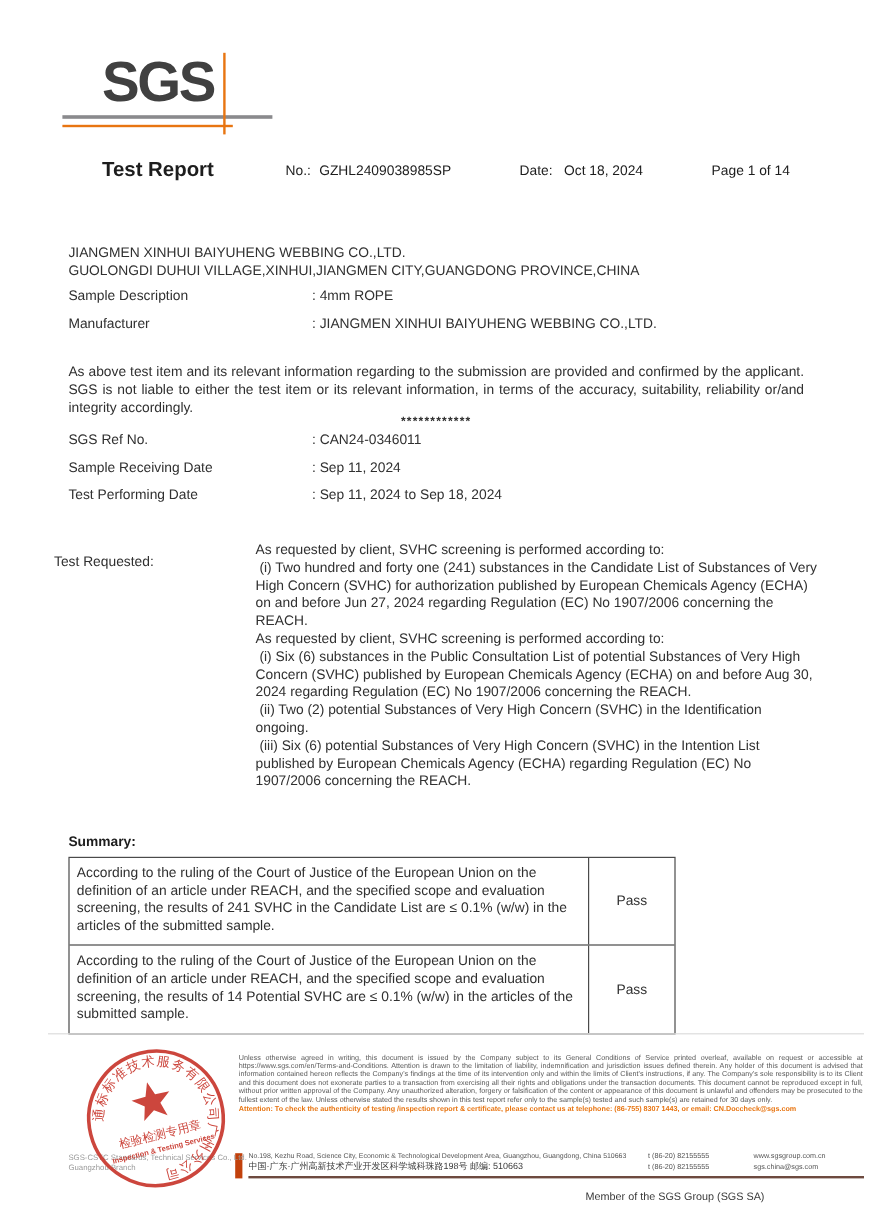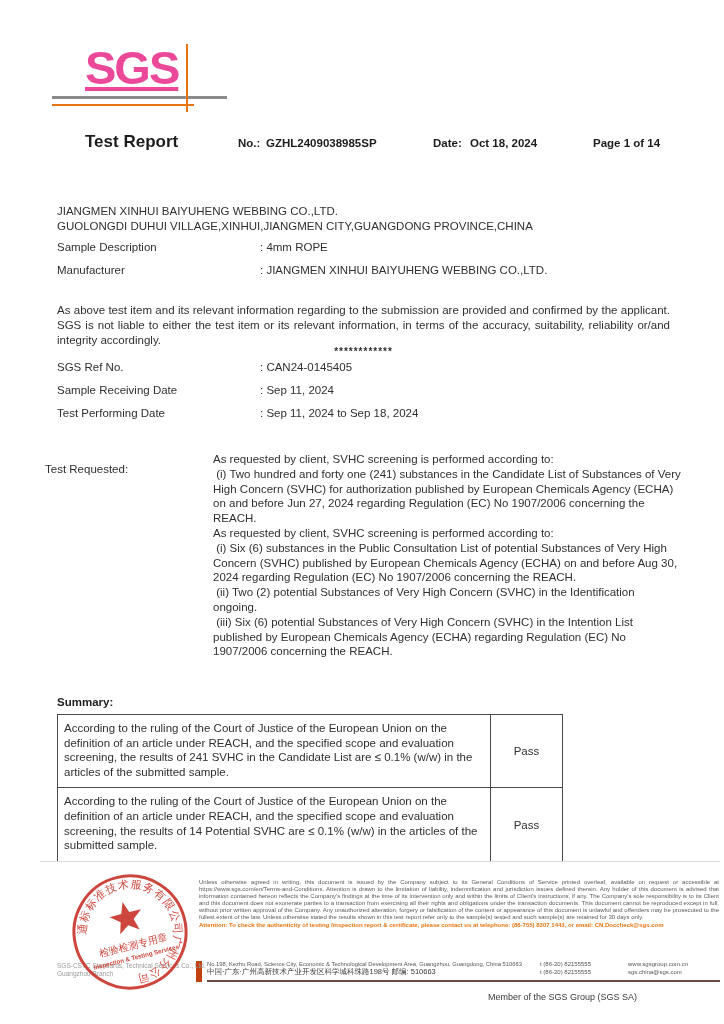--- a/index.html
+++ b/index.html
@@ -4,28 +4,28 @@
 <style>
   * { margin:0; padding:0; box-sizing:border-box; }
   html,body { background:#ffffff; }
   .page {
     position:relative; width:724px; height:1024px; background:#ffffff;
     font-family:"Liberation Sans", sans-serif; color:#333; overflow:hidden;
   }
   .abs { position:absolute; }
 
   
-  .logo-text { left:85px; top:44px; font-size:47px; font-weight:bold; color:#ec4899; letter-spacing:-2px; line-height:1;text-decoration:underline; }
+  .logo-text { left:85px; top:44px; font-size:47px; font-weight:bold; color:#404040; letter-spacing:-2px; line-height:1; }
   .logo-underline { left:52px; top:96px; width:175px; height:3px; background:#8a8a8d; }
   .logo-vline { left:186px; top:44px; width:2px; height:68px; background:#e87511; }
   .logo-hline { left:52px; top:104px; width:142px; height:2px; background:#e87511; }
 
   
   .title { left:85px; top:132px; font-size:17px; font-weight:bold; color:#1d1d1d;text-align:right; }
-  .hmeta { font-size:11.5px; font-weight:bold; color:#1d1d1d; top:137px; }
+  .hmeta { font-size:11.5px; font-weight:normal; color:#1d1d1d; top:137px; }
   .no-label { left:238px; }
   .no-value { left:266px; }
   .date-label { left:433px; }
   .date-value { left:470px; }
   .page-label { left:593px; }
 
   
   .body-text { font-size:11.5px; line-height:15px; color:#303030; }
   .applicant { left:57px; top:164px; width:620px;margin-top:40px; }
   .info-rows { left:57px; top:240px; width:620px; }
@@ -95,21 +95,21 @@
     </div>
   </div>
 
   <div class="abs confirmation body-text">As above test item and its relevant information regarding to the submission are provided and confirmed by the applicant. SGS is not liable to either the test item or its relevant information, in terms of the accuracy, suitability, reliability or/and integrity accordingly.</div>
 
   <div class="abs stars">************</div>
 
   <div class="abs ref-rows body-text">
     <div class="info-row">
       <span class="info-label">SGS Ref No.</span>
-      <span>: CAN24-0145405</span>
+      <span>: CAN24-0346011</span>
     </div>
     <div class="info-row">
       <span class="info-label">Sample Receiving Date</span>
       <span>: Sep 11, 2024</span>
     </div>
     <div class="info-row">
       <span class="info-label">Test Performing Date</span>
       <span>: Sep 11, 2024 to Sep 18, 2024</span>
     </div>
   </div>

